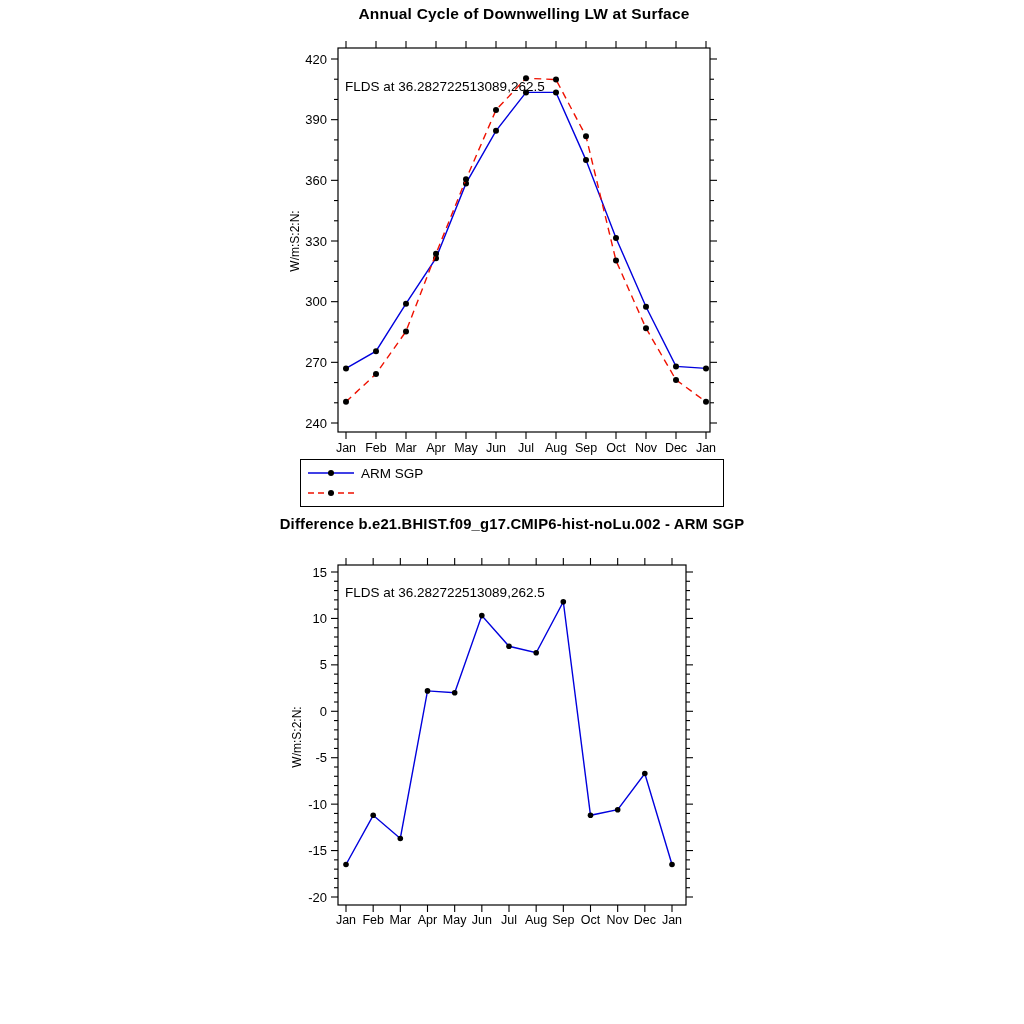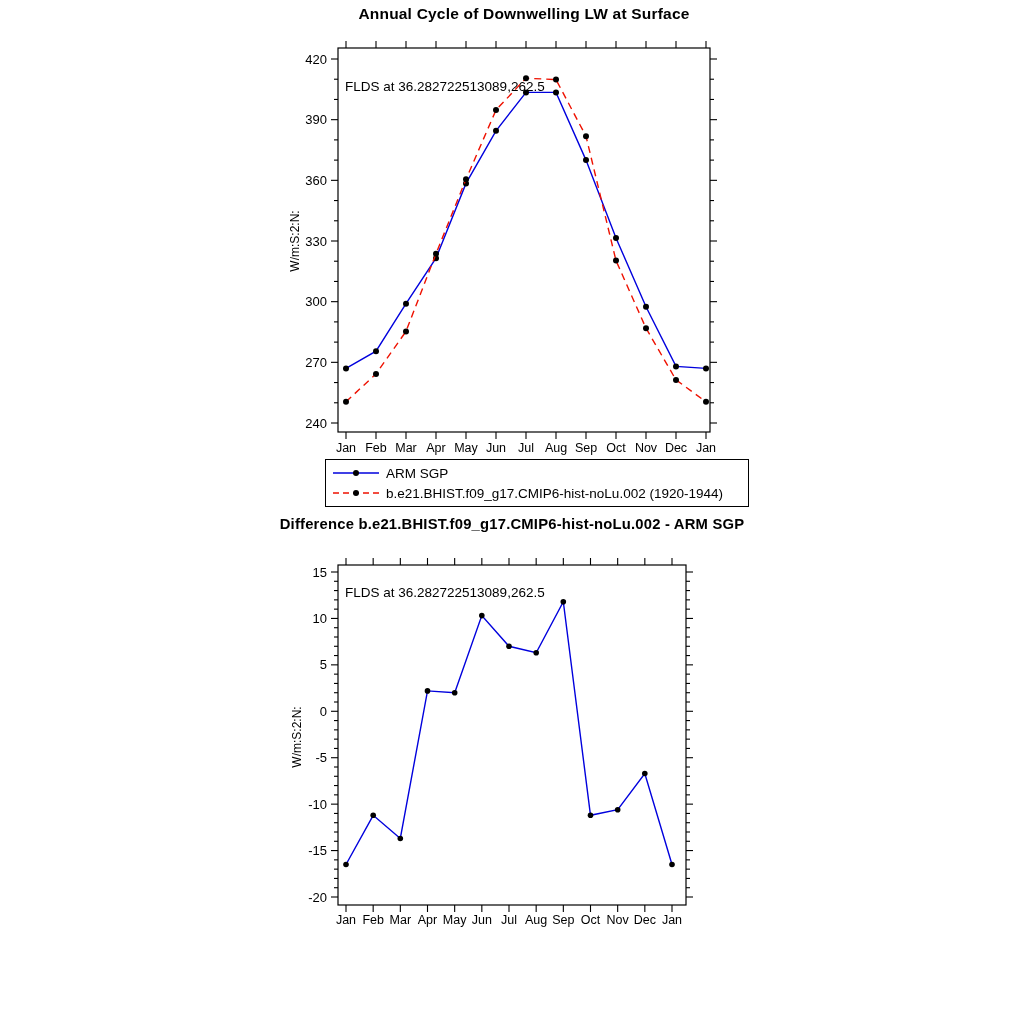--- a/index.html
+++ b/index.html
@@ -12,21 +12,21 @@
   .t2{left:0px;top:516px;width:1024px;font-size:14.8px;}
   .chart-subtitle{position:absolute;font-size:13.5px;margin-top:48px;}
   .s1{left:345px;top:31px;}
   .s2{left:345px;top:537px;}
   .ylab{position:absolute;font-size:12px;transform:translate(-50%,-50%) rotate(-90deg);white-space:nowrap;}
   .y1{left:295px;top:241px;}
   .y2{left:297px;top:737px;}
   svg#plots{position:absolute;left:0;top:0;}
   svg text{font-family:"Liberation Sans", sans-serif;fill:#000;}
   .legend{
-    position:absolute;left:325px;top:459px;width:424px;
+    position:absolute;left:300px;top:459px;width:424px;
     border:1px solid #000;background:#fff;padding:3px 5px;box-sizing:border-box;
   }
   .legend-row{display:flex;align-items:center;height:20px;gap:5px;white-space:nowrap;}
   .legend-label{font-size:13.5px;}
 </style>
 </head>
 <body>
 
 <div class="page">
 
@@ -294,21 +294,20 @@
         <line x1="2" y1="8" x2="48" y2="8" stroke-width="1.4" stroke="#0000dd"></line>
         <circle cx="25" cy="8" r="3" fill="#000"></circle>
       </svg>
       <span class="legend-label">ARM SGP</span>
     </div>
     <div class="legend-row">
       <svg width="50" height="16">
         <line x1="2" y1="8" x2="48" y2="8" stroke-width="1.4" stroke-dasharray="6 4" stroke="#ee1100"></line>
         <circle cx="25" cy="8" r="3" fill="#000"></circle>
       </svg>
-      <span class="legend-label">b.e21.BHIST.f09_g17.CMIP6-hist-noLu.002 (1920-1944)</span>
     </div>
   </div>
 
   <div class="chart-title t2">Difference b.e21.BHIST.f09_g17.CMIP6-hist-noLu.002 - ARM SGP</div>
   <div class="chart-subtitle s2">FLDS at 36.282722513089,262.5</div>
   <div class="ylab y2">W/m:S:2:N:</div>
 
 </div>
 
 </body></html>

